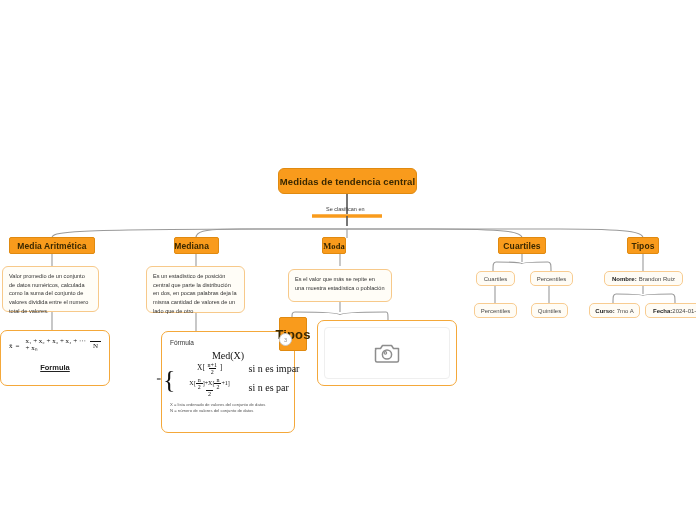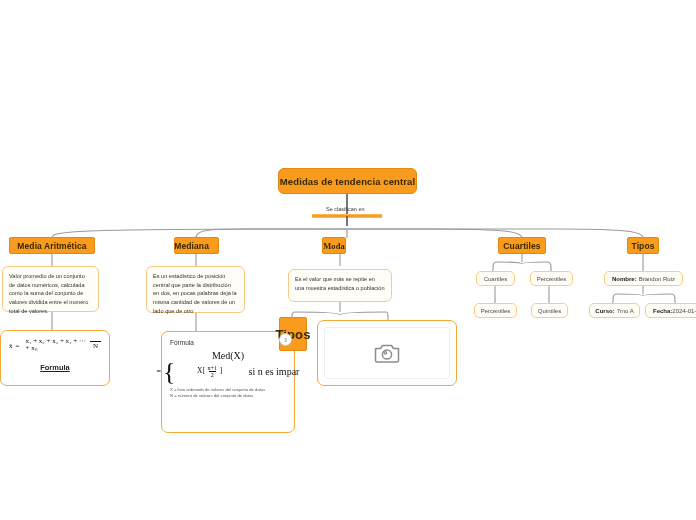--- a/index.html
+++ b/index.html
@@ -178,20 +178,35 @@
         <span>=</span>
         <span class="brace">{</span>
         <span class="cases">
           <span class="caserow">
             <span class="caseexp">X[ <span class="smallfrac">
                   <span class="n">n+1</span>
                   <span class="d">2</span>
                 </span> ]</span>
             <span class="casecond">si n es impar</span>
           </span>
+          <span class="caserow">
+            <span class="caseexp">
+              <span class="smallfrac" style="font-size:6px;">
+                <span class="n">X[<span class="smallfrac">
+                      <span class="n">n</span>
+                      <span class="d">2</span>
+                    </span>]+X[<span class="smallfrac">
+                      <span class="n">n</span>
+                      <span class="d">2</span>
+                    </span>+1]</span>
+                <span class="d">2</span>
+              </span>
+            </span>
+            <span class="casecond">si n es par</span>
+          </span>
         </span>
       </div>
       <div class="legend">
         <div>X = lista ordenado de valores del conjunto de datos</div>
         <div>N = número de valores del conjunto de datos</div>
       </div>
     </div>
   </div>
 
   <div class="chip lvl1" style="left:322px;top:237px;width:24px;font-family:Liberation Serif, serif;">

